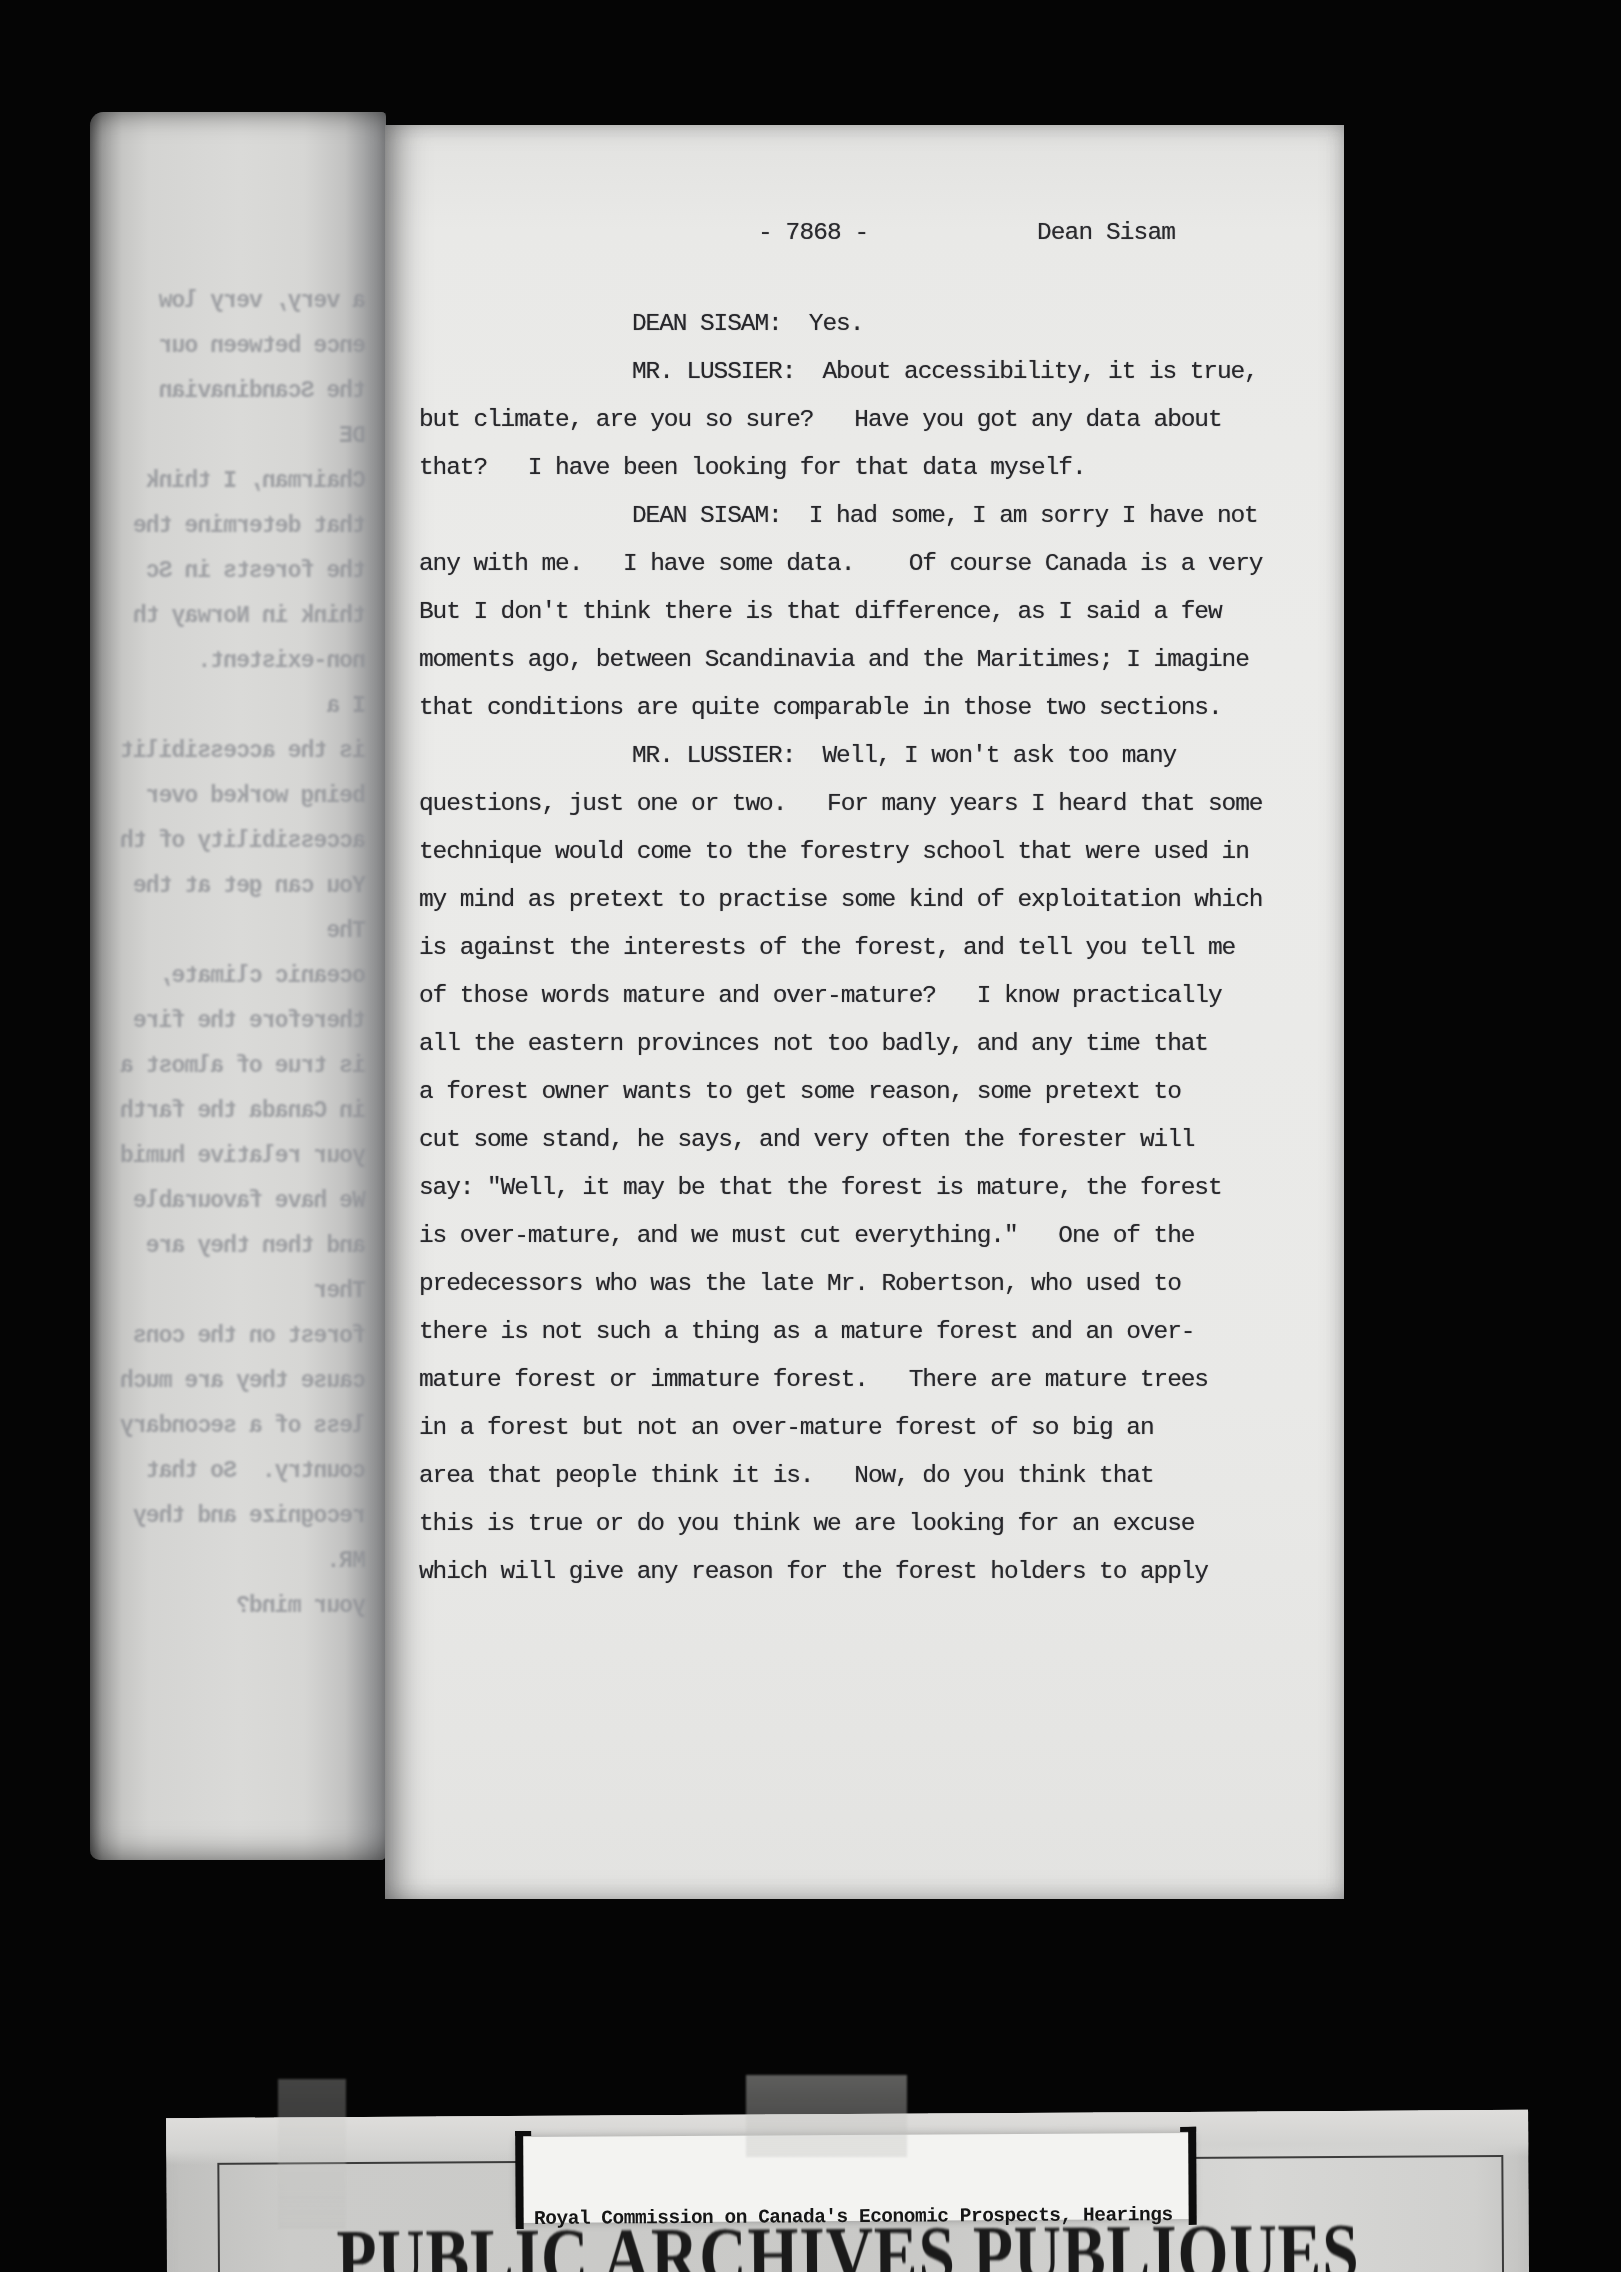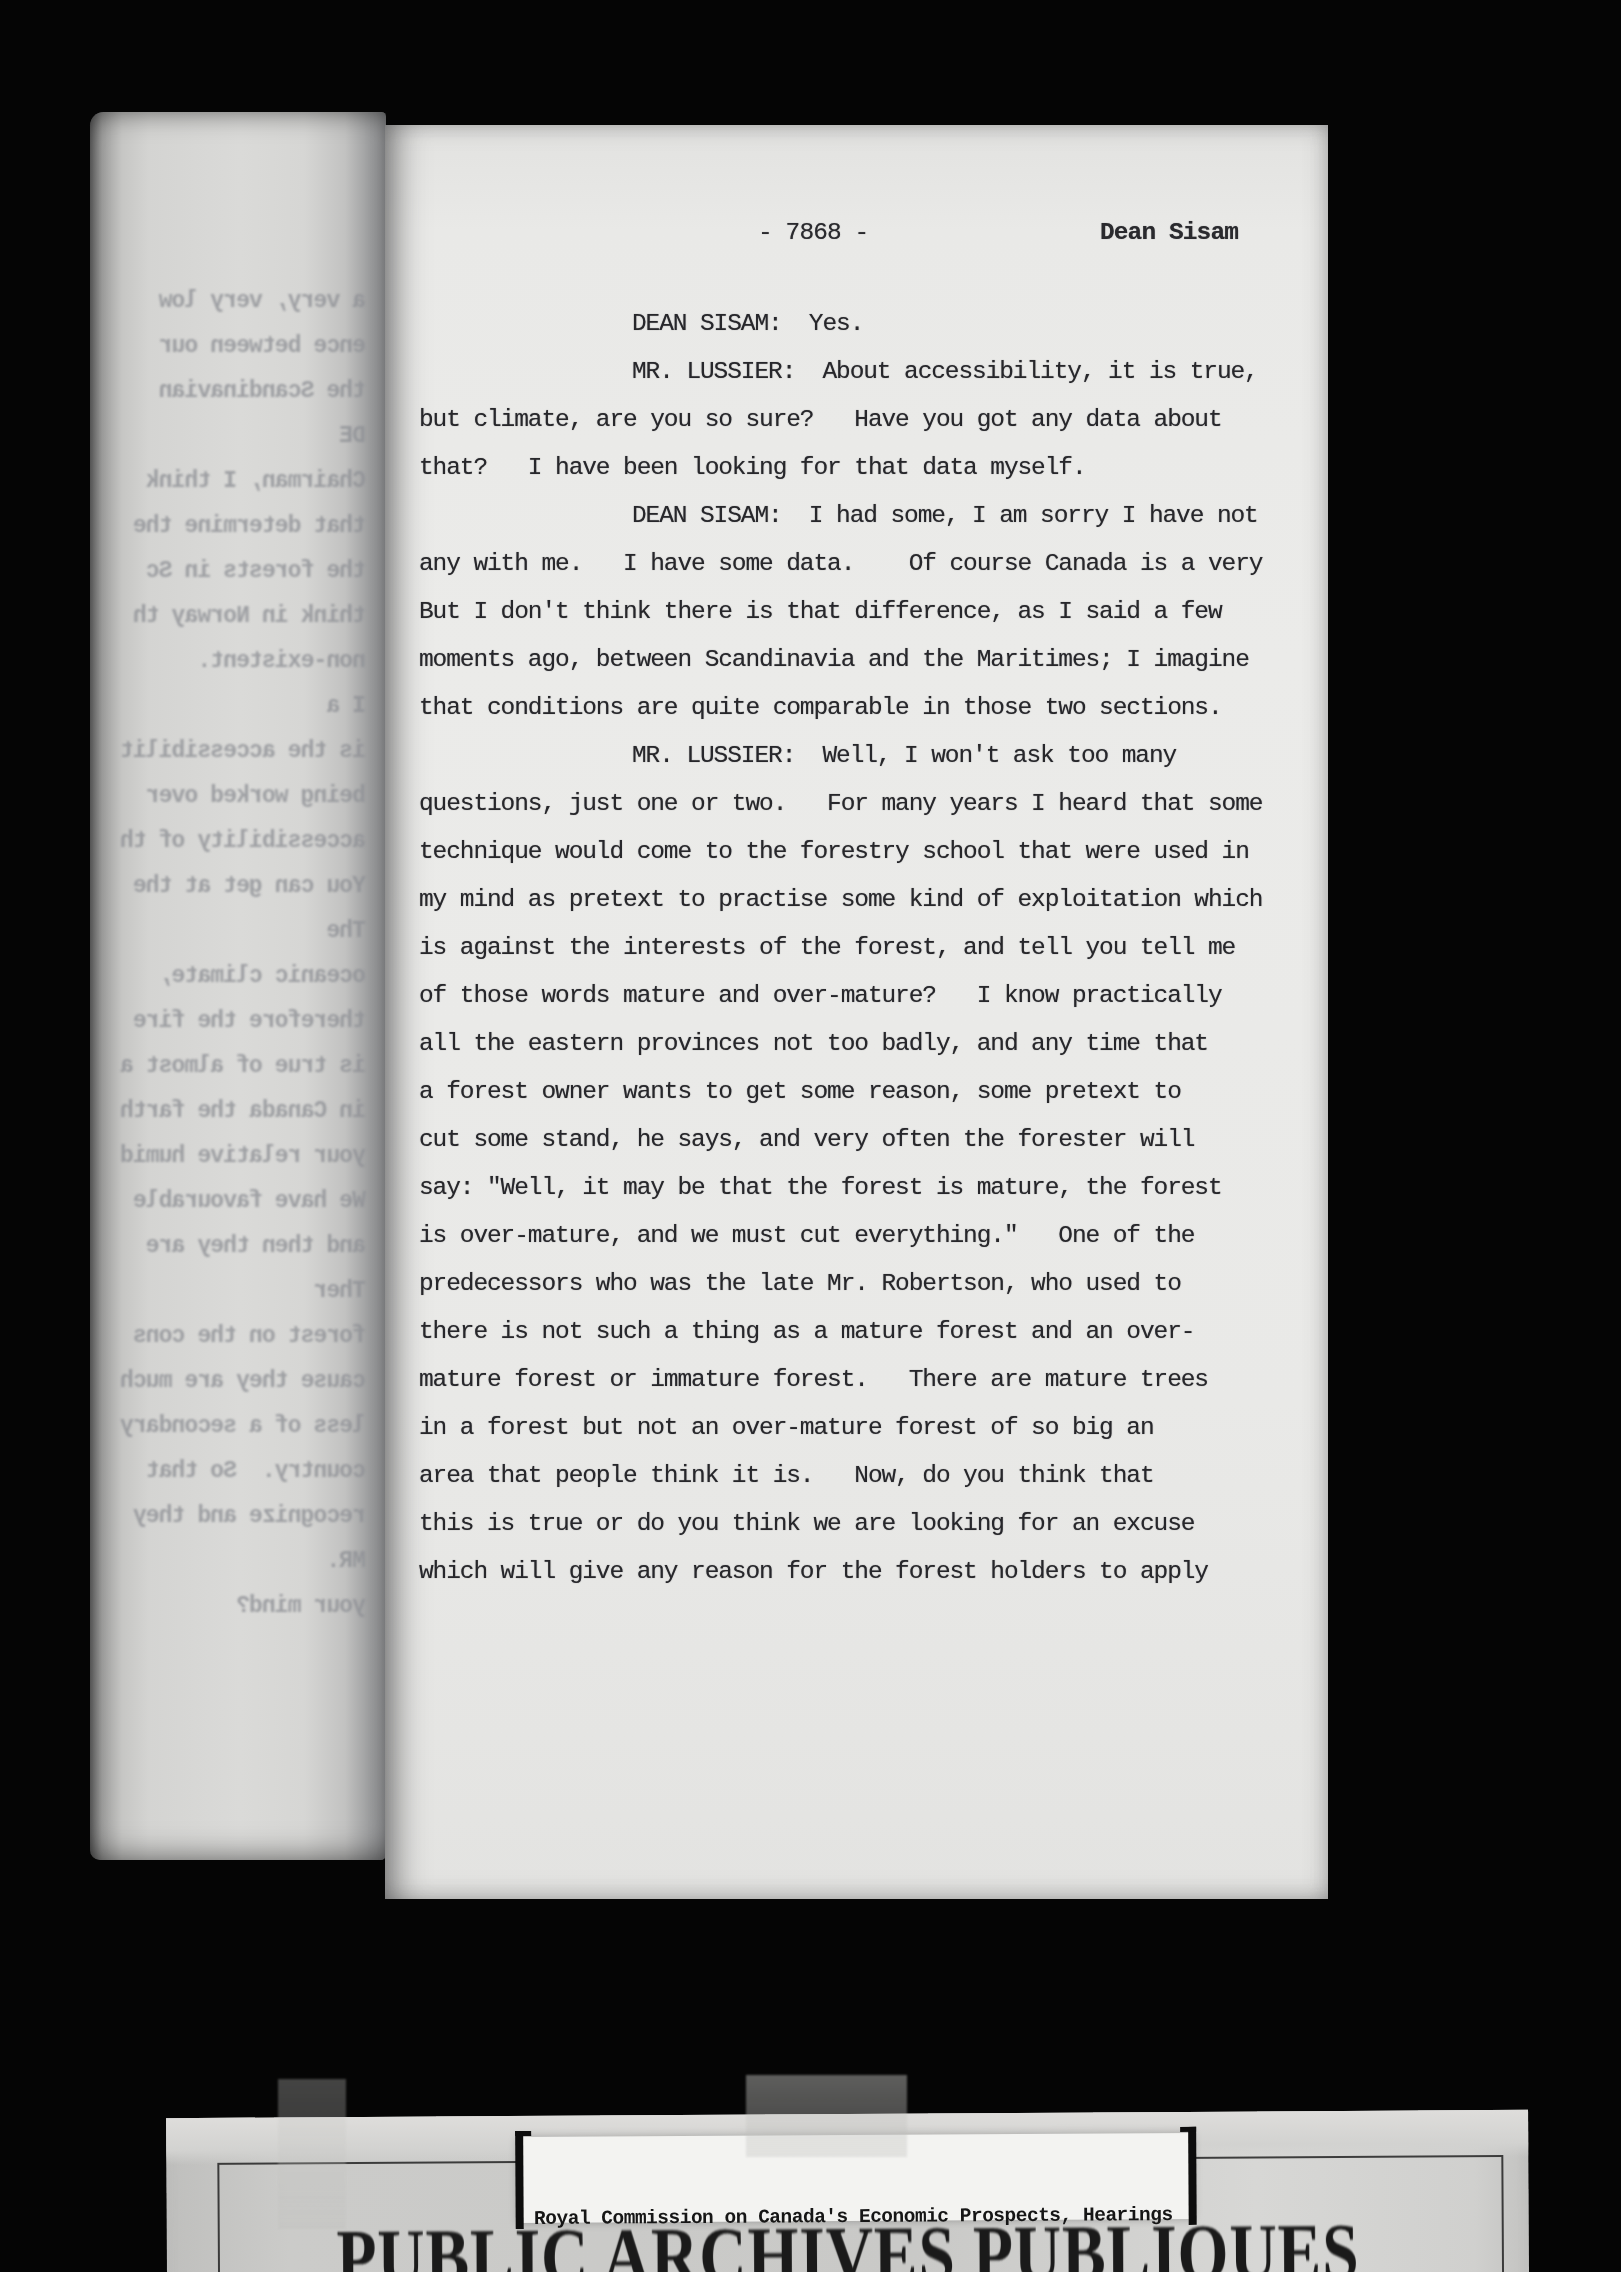--- a/index.html
+++ b/index.html
@@ -30,28 +30,29 @@
 
   
   .page{
     position:absolute;left:385px;top:125px;width:943px;height:1774px;
     background:linear-gradient(180deg,#e2e2e0 0,#e9e9e7 6%,#ebebe9 30%,#e9e9e7 72%,#e3e3e1 100%);
     box-shadow:
       inset 29px 0 32px -19px rgba(50,50,52,.6),
       inset -11.8px 0 25px -12.7px rgba(90,90,92,.45),
       inset 0 11.8px 23px -11.8px rgba(120,120,122,.35),
       inset 0 -13.6px 27px -13.6px rgba(110,110,112,.4);
+    padding-left: 16px;
   }
   .page-header{
     position:absolute;top:94px;left:0;right:0;height:32px;
     font-size:24.5px;letter-spacing:-0.9px;color:#2a2a2e;
   }
   .page-header span{position:absolute;white-space:pre;filter:blur(0.4px);text-shadow:0 0 0.9px rgba(40,40,44,.55);}
   .page-num{left:373px;}
-  .page-witness{left:715px;font-weight:bold;}
+  .page-witness{left:652px;}
   .typed-lines{
     position:absolute;top:175px;left:34px;right:28px;
     color:#27272b;
   }
   .typed-lines .tline{
     height:48px;line-height:48px;font-size:24.5px;letter-spacing:-1.1px;
     white-space:pre;filter:blur(0.4px);text-shadow:0 0 1.1px rgba(40,40,44,.5);
   }
   .typed-lines .tline.indent{padding-left:213px;}
 

